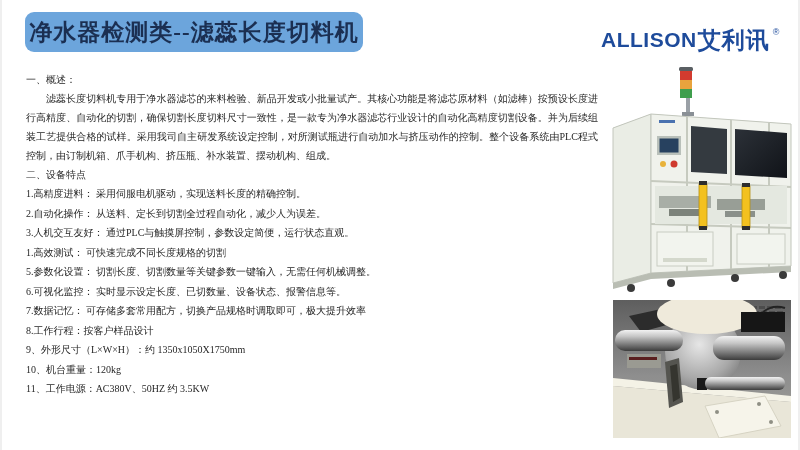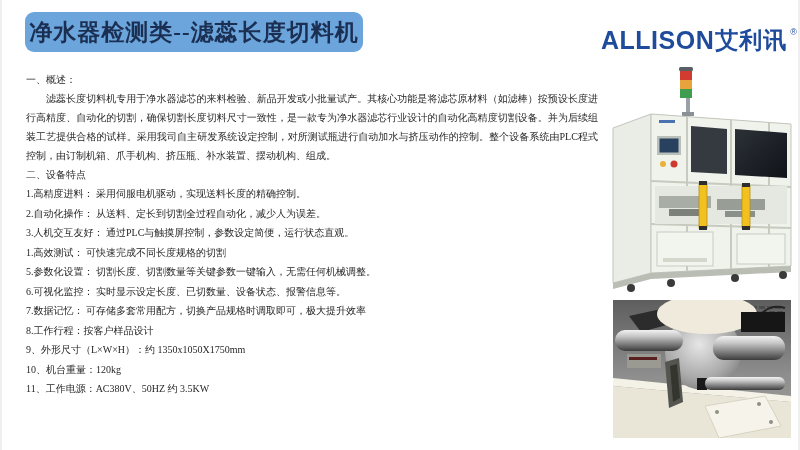--- a/index.html
+++ b/index.html
@@ -15,21 +15,21 @@
   }
   .title-bar .title-text {
     font-size:23px; font-weight:bold; color:#1b2f52; letter-spacing:1px;
     font-family:"Liberation Serif","DejaVu Serif",serif;
     text-align:right;
   }
   .logo {
     position:absolute; left:599px; top:27px; display:flex; align-items:flex-end;
     font-family:"Liberation Sans","DejaVu Sans",sans-serif; color:#1E4B9B;
   }
-  .logo .brand-en { font-size:25px; font-weight:800; letter-spacing:0.5px; line-height:26px; }
+  .logo .brand-en { font-size:21px; font-weight:800; letter-spacing:0.5px; line-height:26px; }
   .logo .brand-cn { font-size:23px; font-weight:700; margin-left:1px; line-height:26px; letter-spacing:1px; }
   .logo .reg { font-size:9px; font-weight:400; position:relative; top:-16px; margin-left:3px; }
   .content {
     position:absolute; left:24px; top:70px; width:572px;
     color:#272727; font-size:10px; line-height:19px;
   }
   .sec-heading { font-weight:normal; }
   .para { text-indent:2em; text-align:justify; }
   .features .item { line-height:19.5px; white-space:nowrap; }
   figure { margin:0; padding:0; position:absolute; }

